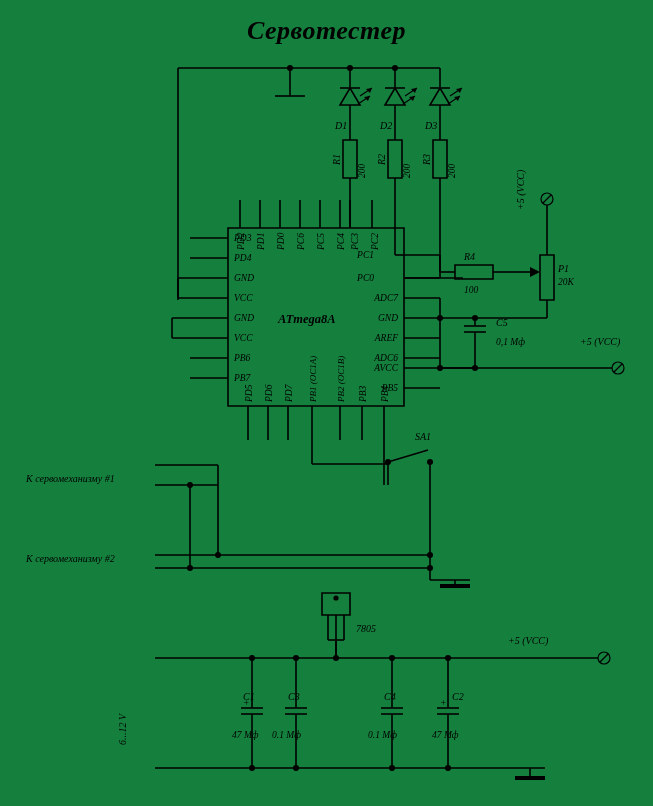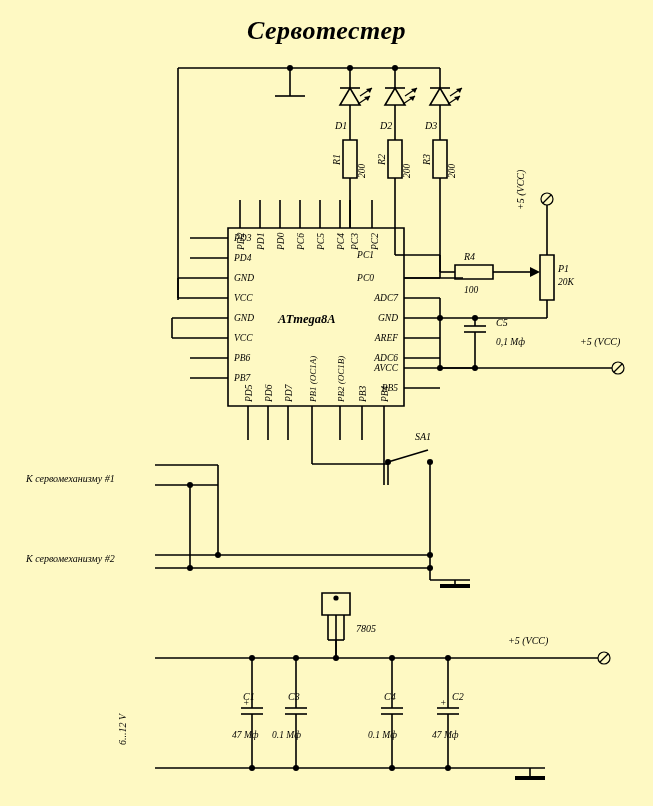--- a/index.html
+++ b/index.html
@@ -9,21 +9,21 @@
   }
   body {
     font-family: "Liberation Serif", serif;
     color: #000000;
   }
   #sheet {
     position: relative;
     width: 653px;
     height: 806px;
     overflow: hidden;
-    background: #fef9c3;
+    background: #15803d;
   }
   #schematic-svg {
     position: absolute;
     left: 0;
     top: 0;
     width: 653px;
     height: 806px;
   }
   .title {
     position: absolute;

